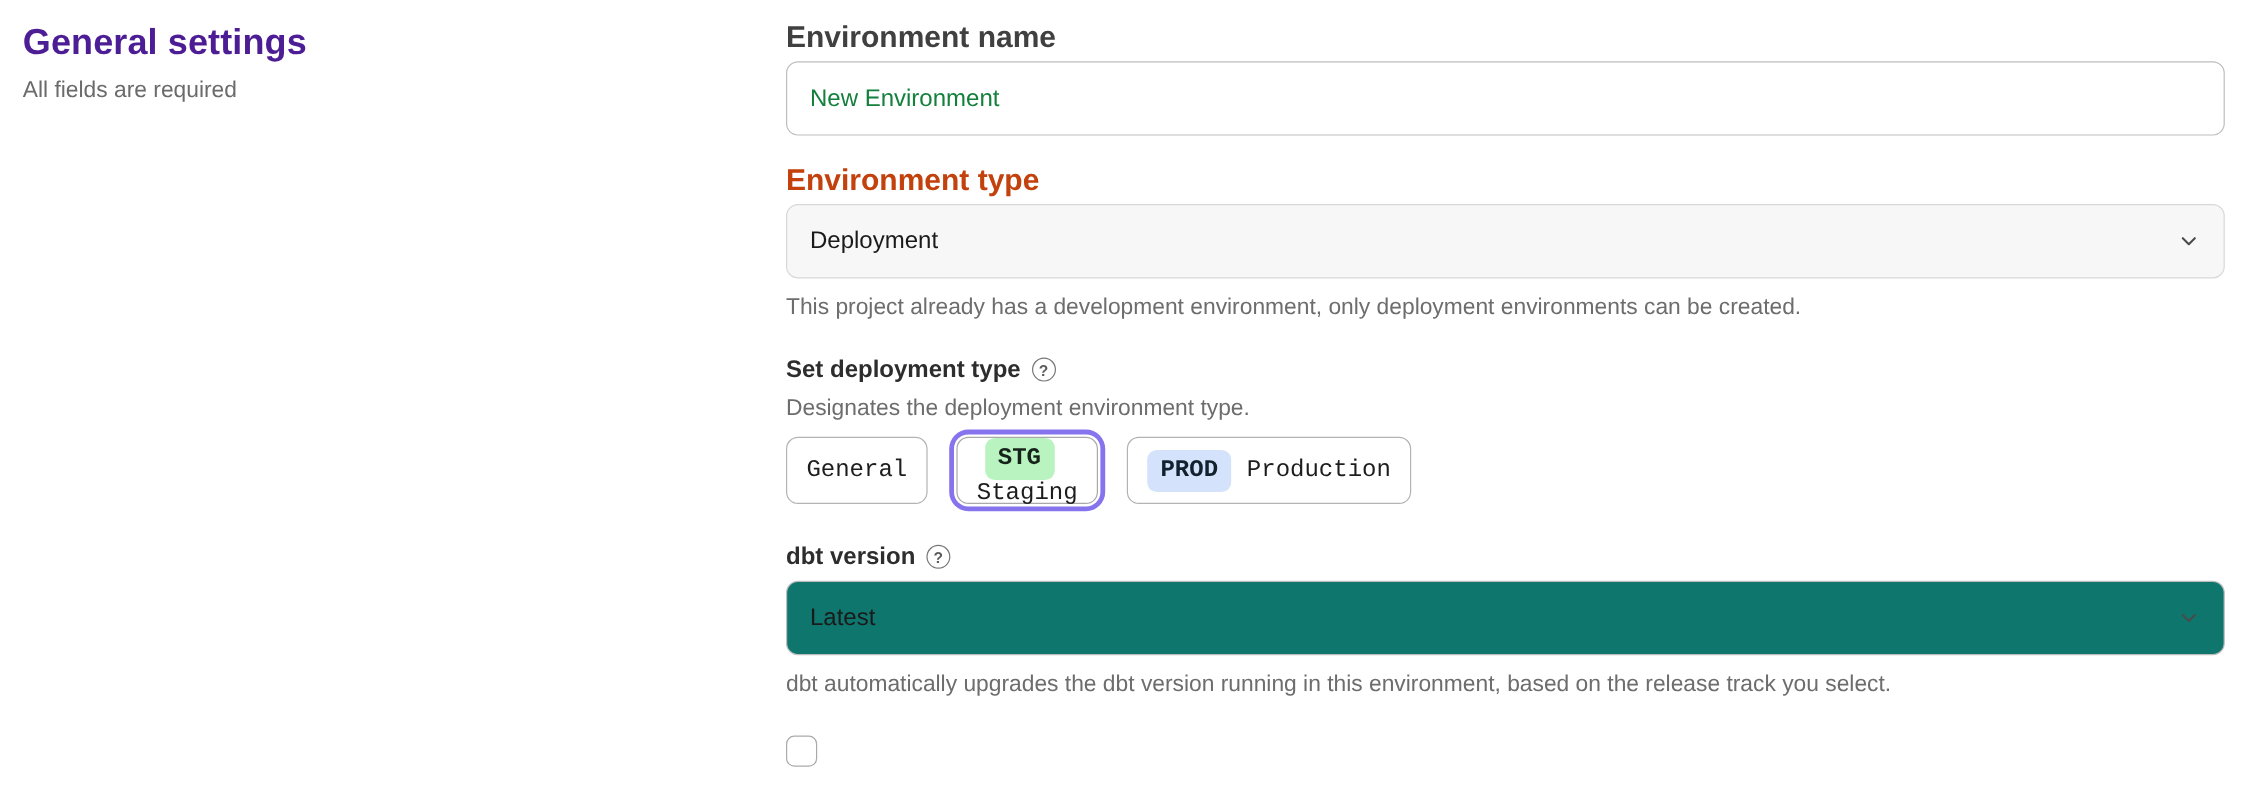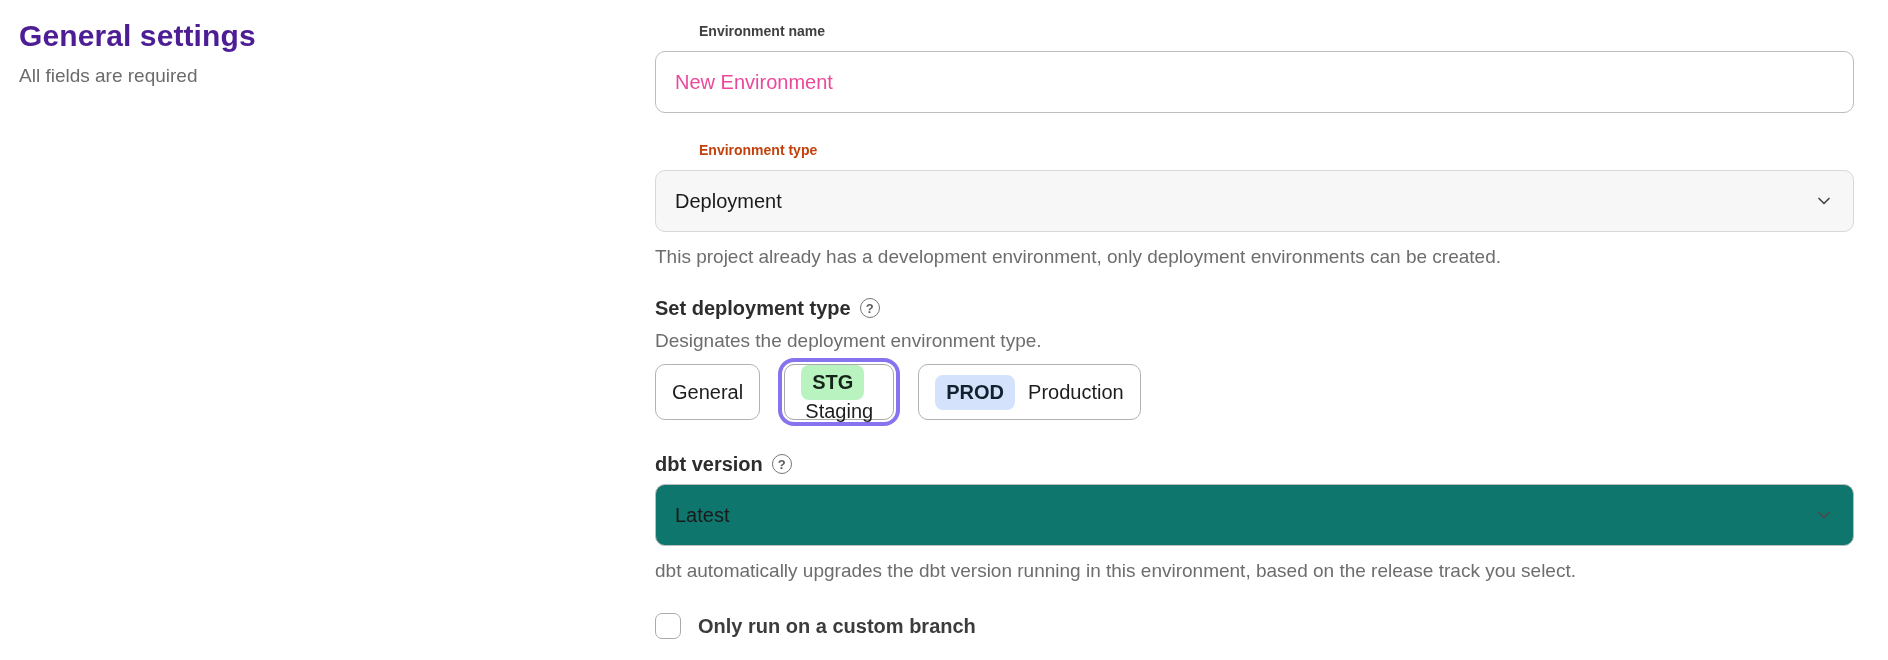--- a/index.html
+++ b/index.html
@@ -12,29 +12,29 @@
   .page { display: flex; width: 1888px; height: 660px; box-sizing: border-box; }
 
   
   .left-col { width: 655px; flex-shrink: 0; box-sizing: border-box; padding: 18px 0 0 19px; }
   .page-title { font-size: 30px; font-weight: 700; color: #4c1d95; line-height: 36px; margin: 0; letter-spacing: .1px; }
   .page-subtitle { font-size: 19px; color: #6b6b6b; margin-top: 10px; line-height: 23px; }
 
   
   .form-col { flex: 1; box-sizing: border-box; padding: 20px 34px 0 0; }
 
-  .field-label { font-size: 14px; font-weight: 600; color: #404040; line-height: 23px; margin-left: 44px; }
+  .field-label { font-size: 25px; font-weight: 600; color: #404040; line-height: 23px; }
   .field-label.disabled { color: #c2410c; }
 
   .text-input {
     display: block; box-sizing: border-box; width: 100%; height: 62px;
     margin-top: 8px; padding: 0 19px;
     border: 1px solid #bdbdbd; border-radius: 10px;
     font-family: "Liberation Sans", sans-serif;
-    font-size: 20px; font-weight: 500; color: #ec4899; background: #ffffff;
+    font-size: 20px; font-weight: 500; color: #15803d; background: #ffffff;
     outline: none;
   }
 
   .select {
     box-sizing: border-box; width: 100%; height: 62px; margin-top: 8px;
     border: 1px solid #bdbdbd; border-radius: 10px; background: #0f766e;
     display: flex; align-items: center; justify-content: space-between;
     padding: 0 19px; cursor: pointer;
   }
   .select.disabled { background: #f7f7f7; border-color: #d8d8d8; cursor: default; }
@@ -50,21 +50,21 @@
     width: 20px; height: 20px; margin-left: 9px;
     border: 1.5px solid #767676; border-radius: 50%;
     font-size: 13px; font-weight: 700; color: #5c5c5c; box-sizing: border-box;
   }
   .section-desc { font-size: 19px; color: #6d6d6d; line-height: 23px; margin-top: 9px; }
 
   .segment-row { display: flex; align-items: center; gap: 24px; margin-top: 12px; }
   .seg-btn {
     display: inline-flex; align-items: center; height: 56px; padding: 0 16px;
     background: #fff; border: 1px solid #b3b3b3; border-radius: 10px;
-    font-family: Liberation Sans, sans-serif;
+    font-family: Liberation Mono, monospace;
     font-size: 20px; font-weight: 500; color: #1d1d1d; cursor: pointer;
   }
   .seg-btn.selected {
     border-color: #a9a9a9;
     box-shadow: 0 0 0 2px #ffffff, 0 0 0 6px #8673ee;
     flex-direction: column;
   }
   .seg-badge {
     display: inline-block; padding: 6px 11px; border-radius: 8px;
     font-size: 20px; font-weight: 600; color: #16231a; margin-right: 13px;
@@ -134,17 +134,16 @@
       <span class="chevron">
         <svg width="18" height="18" viewBox="0 0 18 18">
             <path d="M4 6.5 L9 11.5 L14 6.5" fill="none" stroke="#4a4a4a" stroke-width="1.7" stroke-linecap="round" stroke-linejoin="round"></path>
           </svg>
       </span>
     </div>
     <div class="helper-text">dbt automatically upgrades the dbt version running in this environment, based on the release track you select.</div>
 
     <div class="checkbox-row">
       <div class="checkbox" role="checkbox" aria-checked="false"></div>
-      <span class="checkbox-label">Only run on a custom branch</span>
     </div>
 
   </div>
 </div>
 
 </body></html>

